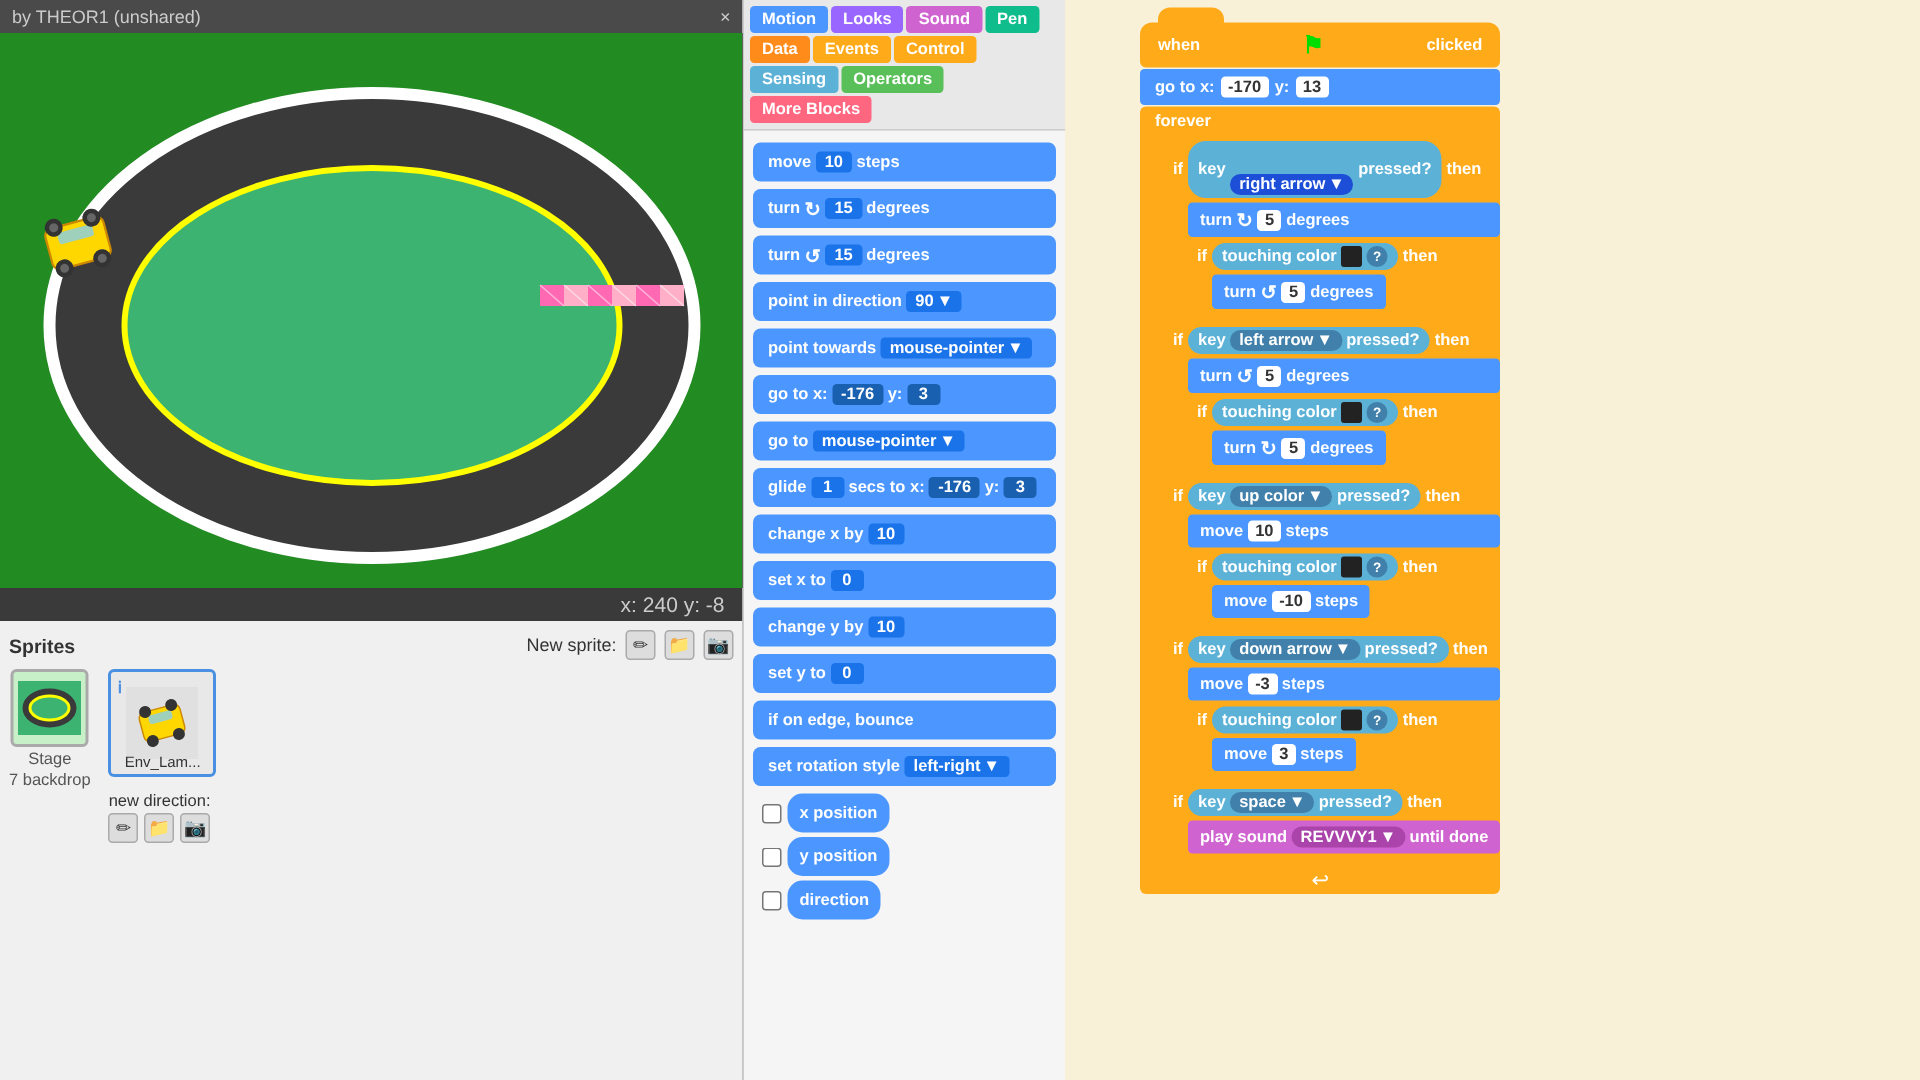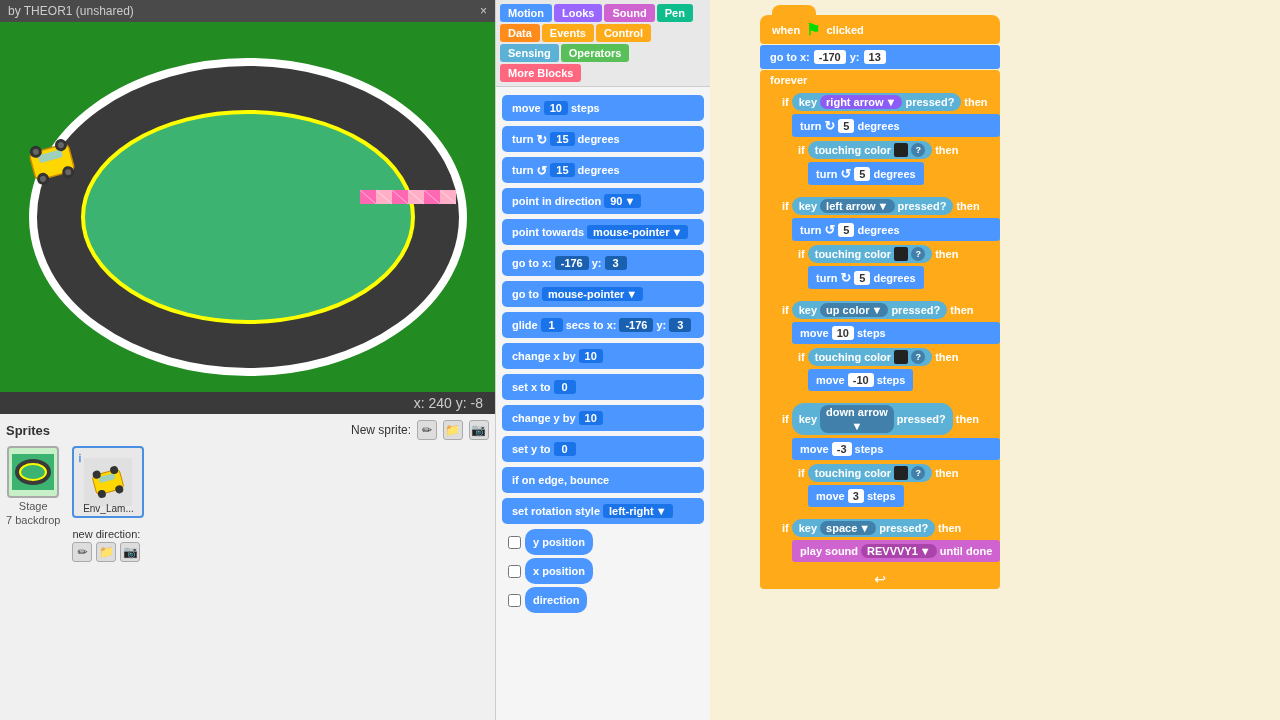--- a/index.html
+++ b/index.html
@@ -483,40 +483,40 @@
       <span>set rotation style</span>
       <span class="block-dropdown">
         <span>left-right</span>
         <span>▼</span>
       </span>
     </div>
 
     <div class="checkboxes">
       <div class="checkbox-item">
         <input type="checkbox" style="">
-        <span class="block" style="background:#4C97FF; padding:2px 8px; font-size:11px; border-radius:10px;">y position</span>
+        <span class="block" style="background:#4C97FF; padding:2px 8px; font-size:11px; border-radius:10px;">x position</span>
       </div>
       <div class="checkbox-item">
         <input type="checkbox" style="">
-        <span class="block" style="background:#4C97FF; padding:2px 8px; font-size:11px; border-radius:10px;">x position</span>
+        <span class="block" style="background:#4C97FF; padding:2px 8px; font-size:11px; border-radius:10px;">y position</span>
       </div>
       <div class="checkbox-item">
         <input type="checkbox" style="">
         <span class="block" style="background:#4C97FF; padding:2px 8px; font-size:11px; border-radius:10px;">direction</span>
       </div>
     </div>
   </div>
 </div>
 
 <div class="right-panel">
   <div class="scripts-area">
 
     <div style="position:absolute; left:50px; top:15px; display:flex; flex-direction:column; gap:0px;">
 
-      <div style="background:#FFAB19; border-radius:8px 8px 4px 4px; padding:5px 12px; display:inline-flex; align-items:center; gap:6px; font-size:11px; color:white; font-weight:bold; position:relative; min-width:130px; margin-bottom:1px;">
+      <div style="background:#FFAB19; border-radius:8px 8px 4px 4px; padding:5px 12px; display:inline-flex; align-items:center; gap:6px; font-size:11px; color:white; font-weight:bold; position:relative; min-width:130px; margin-bottom:1px;justify-content:space-between;">
         <div style="position:absolute; top:-10px; left:12px; width:44px; height:14px; background:#FFAB19; border-radius:8px 8px 0 0;"></div>
         <span>when</span>
         <span style="color:#00dd00; font-size:16px;">⚑</span>
         <span>clicked</span>
       </div>
 
       <div style="background:#4C97FF; padding:5px 10px; display:inline-flex; align-items:center; gap:4px; font-size:11px; color:white; font-weight:bold; border-radius:3px; margin-bottom:1px;">
         <span>go to x:</span>
         <span style="background:white;color:#333;border-radius:3px;padding:1px 5px;">-170</span>
         <span>y:</span>
@@ -526,21 +526,21 @@
       <div style="background:#FFAB19; border-radius:4px; display:inline-block; min-width:240px;">
         <div style="padding:4px 10px; font-size:11px; color:white; font-weight:bold;">forever</div>
 
         <div style="margin-left:16px; display:flex; flex-direction:column; gap:1px; padding-bottom:4px;">
 
           <div style="background:#FFAB19; border-radius:3px;">
             <div style="display:flex; align-items:center; gap:3px; padding:3px 6px; font-size:11px; color:white; font-weight:bold;">
               <span>if</span>
               <span style="background:#5CB1D6; border-radius:12px; padding:2px 7px; display:inline-flex; align-items:center; gap:3px;">
                 <span>key</span>
-                <span style="background:#8b5cf6;border-radius:8px;padding:1px 6px;display:inline-flex;align-items:flex-start;gap:2px;">
+                <span style="background:#1d4ed8;border-radius:8px;padding:1px 6px;display:inline-flex;align-items:flex-start;gap:2px;margin-top:20px;">
                   <span>right arrow</span>
                   <span>▼</span>
                 </span>
                 <span>pressed?</span>
               </span>
               <span>then</span>
             </div>
             <div style="margin-left:16px; display:flex; flex-direction:column; gap:1px; padding-bottom:3px;">
 
               <div style="background:#4C97FF; padding:4px 8px; display:inline-flex; align-items:center; gap:3px; font-size:11px; color:white; font-weight:bold; border-radius:3px;">
@@ -652,21 +652,21 @@
                 </div>
               </div>
             </div>
           </div>
 
           <div style="background:#FFAB19; border-radius:3px; margin-top:2px;">
             <div style="display:flex; align-items:center; gap:3px; padding:3px 6px; font-size:11px; color:white; font-weight:bold;">
               <span>if</span>
               <span style="background:#5CB1D6; border-radius:12px; padding:2px 7px; display:inline-flex; align-items:center; gap:3px;">
                 <span>key</span>
-                <span style="background:#4080aa;border-radius:8px;padding:1px 6px;display:inline-flex;align-items:center;gap:2px;flex-direction:column;">
+                <span style="background:#4080aa;border-radius:8px;padding:1px 6px;display:inline-flex;align-items:center;gap:2px;">
                   <span>down arrow</span>
                   <span>▼</span>
                 </span>
                 <span>pressed?</span>
               </span>
               <span>then</span>
             </div>
             <div style="margin-left:16px; display:flex; flex-direction:column; gap:1px; padding-bottom:3px;">
               <div style="background:#4C97FF; padding:4px 8px; display:inline-flex; align-items:center; gap:3px; font-size:11px; color:white; font-weight:bold; border-radius:3px;">
                 <span>move</span>

